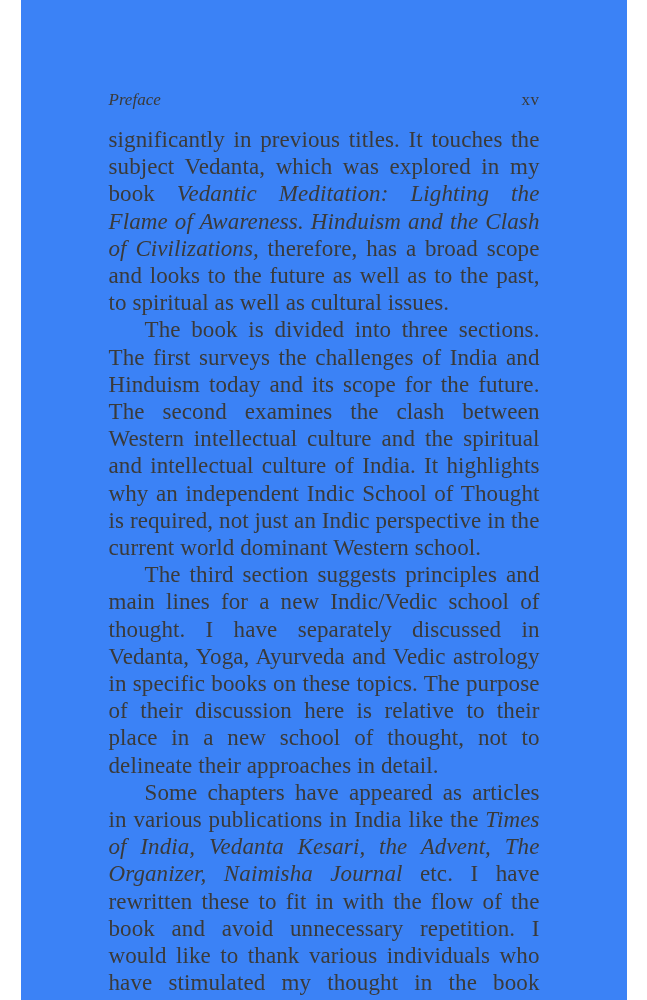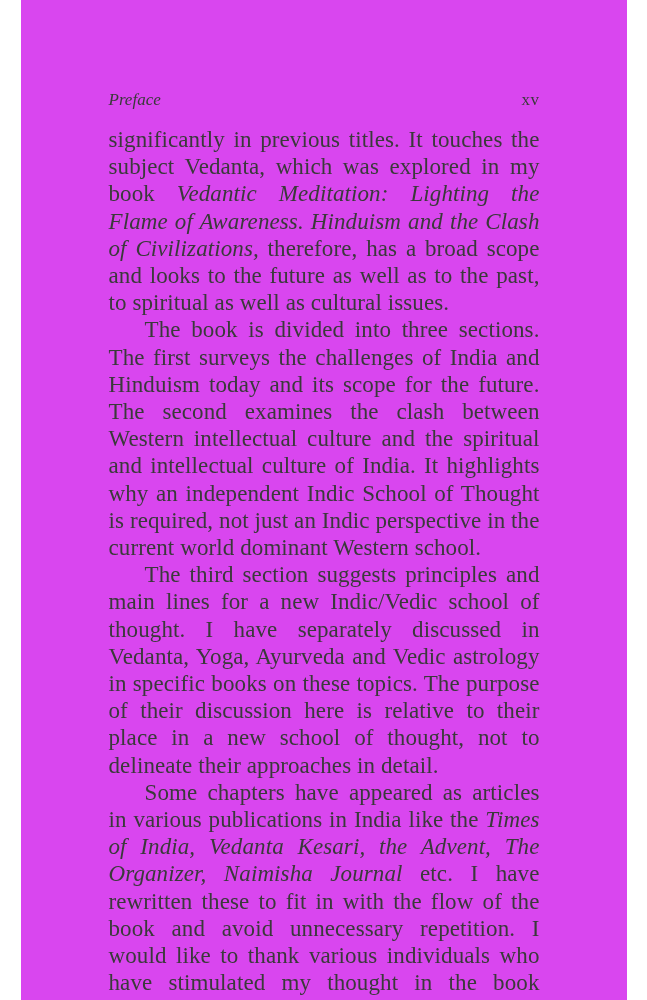--- a/index.html
+++ b/index.html
@@ -2,21 +2,21 @@
 <html><head>
 <meta charset="utf-8">
 <style>
   * { margin: 0; padding: 0; box-sizing: border-box; }
   html, body { background: #ffffff; }
   .page {
     position: relative;
     width: 606px;
     height: 1000px;
     margin: 0 auto;
-    background: #d946ef;
+    background: #3b82f6;
     color: #3a3a3a;
     font-family: "Liberation Serif", "DejaVu Serif", serif;
     padding: 86px 87px 0 88px;
     overflow: hidden;
   }
   .running-head {
     display: flex;
     justify-content: space-between;
     align-items: baseline;
     font-size: 17px;

